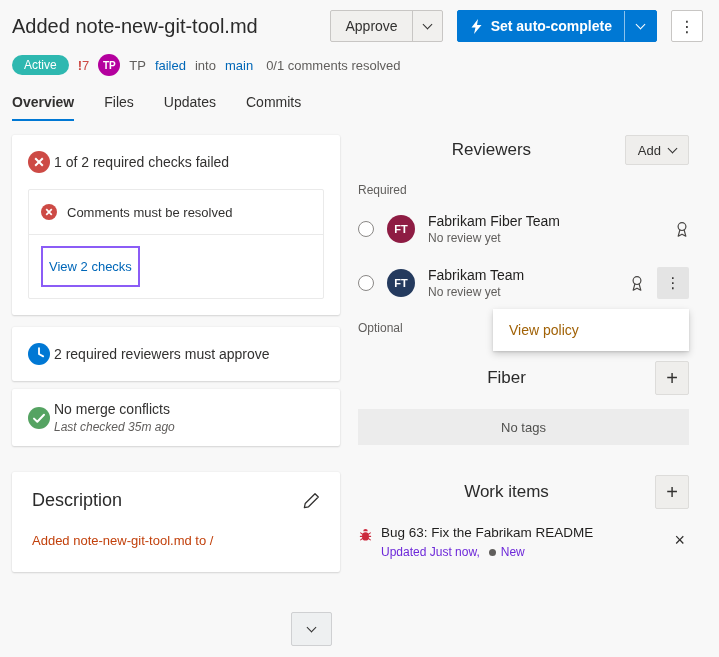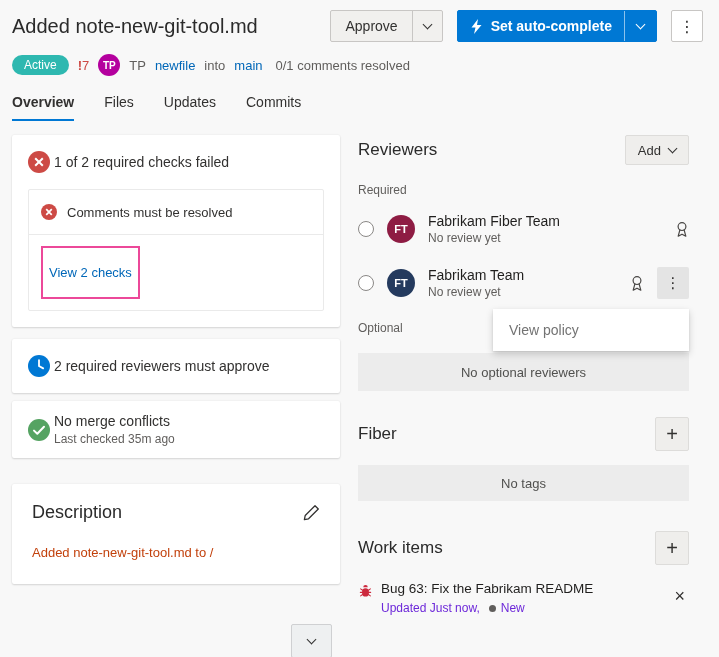--- a/index.html
+++ b/index.html
@@ -47,54 +47,54 @@
   .col-right { flex:1 1 auto; position:relative; }
 
   .card { background:#fff; border-radius:2px;
           box-shadow:0 1px 2px rgba(0,0,0,.13), 0 0 2px rgba(0,0,0,.08); }
   .crow { display:flex; align-items:center; gap:4px; font-size:14px; color:#323130; }
 
   .card-checks { padding:16px; }
   .inner-panel { margin-top:16px; border:1px solid #eaeaea; border-radius:2px; }
   .inner-row { display:flex; align-items:center; gap:10px; padding:14px 12px; font-size:13px; border-bottom:1px solid #eaeaea; }
   .inner-link-row { padding:11px 12px; }
-  .red-annot { display:inline-block; border:2px solid #ec4899; padding:17px 6px; font-size:13px; }
+  .red-annot { display:inline-block; border:2px solid #8b5cf6; padding:11px 6px; font-size:13px; }
 
   .card-wait { margin-top:12px; padding:16px; }
   .card-merge { margin-top:8px; padding:12px 16px; }
   .sub { font-size:12px; color:#605e5c; margin-top:3px; }
 
   .card-desc { margin-top:26px; padding:18px 20px 24px 20px; }
   .desc-head { display:flex; align-items:center; }
   .desc-title { font-size:18px; color:#2b2b2b; flex:1; }
   .desc-body { margin-top:22px; font-size:13px; color:#c2410c; }
 
   .show-everything { margin:40px 8px 0 auto; height:34px; display:inline-flex; align-items:center; gap:10px;
         background:#eef0f1; border:1px solid #cfd0d2; border-radius:2px; padding:0 16px; font-size:14px; color:#323130; cursor:pointer; }
 
   
-  .sec-head { display:flex; align-items:center; }
+  .sec-head { display:flex; align-items:center;text-align:center; }
   .sec-title { font-size:17px; color:#2b2b2b; flex:1; }
   .add-btn { height:30px; display:inline-flex; align-items:center; gap:8px; background:#efeeec; border:1px solid #dddcda;
              border-radius:2px; padding:0 12px; font-size:13px; cursor:pointer; }
   .plus-btn { width:34px; height:34px; background:#efeeec; border:1px solid #dddcda; border-radius:2px;
               font-size:20px; font-weight:300; display:flex; align-items:center; justify-content:center; cursor:pointer; }
   .grp-label { margin-top:18px; font-size:12px; color:#605e5c; }
   .rev-row { margin-top:10px; height:44px; display:flex; align-items:center; gap:13px; cursor:pointer; }
   .radio { width:16px; height:16px; border:1px solid #8a8886; border-radius:50%; background:#fff; flex:0 0 16px; cursor:pointer; }
   .avatar.md { width:28px; height:28px; font-size:11px; }
   .rev-info { flex:1 1 auto; min-width:0; }
   .rev-name { font-size:14px; color:#201f1e; }
   .rev-status { font-size:12px; color:#605e5c; margin-top:2px; }
   .policy-ic { flex:0 0 auto; display:flex; align-items:center; }
   .more-sq { width:32px; height:32px; background:#e4e4e4; border-radius:2px; display:flex; align-items:center;
              justify-content:center; font-size:15px; color:#323130; cursor:pointer; }
   .menu { position:absolute; top:174px; right:0; width:196px; background:#fff; z-index:9;
           box-shadow:0 3.2px 7.2px rgba(0,0,0,.18), 0 0.6px 1.8px rgba(0,0,0,.11); }
-  .menu-item { padding:13px 16px; font-size:14px; color:#737373; cursor:pointer; }
+  .menu-item { padding:13px 16px; font-size:14px; color:#a16207; cursor:pointer; }
   .empty-bar { margin-top:18px; height:38px; background:#ececec; display:flex; align-items:center;
                justify-content:center; font-size:13px; color:#50504e; }
   .tags-head { margin-top:26px; }
   .empty-bar.tags { margin-top:14px; height:36px; }
   .wi-head { margin-top:30px; }
   .wi-row { margin-top:16px; display:flex; align-items:flex-start; gap:8px; }
   .wi-main { flex:1 1 auto; }
   .wi-title { font-size:13.5px; color:#201f1e; cursor:pointer; }
   .wi-sub { margin-top:5px; font-size:12px; color:#6d28d9; display:flex; align-items:center; gap:5px; }
   .state-dot { width:7px; height:7px; border-radius:50%; background:#605e5c; display:inline-block; margin-left:4px; }
@@ -132,21 +132,21 @@
         <span>⋮</span>
       </div>
     </div>
   </div>
 
   <div class="meta">
     <span class="badge-active" id="active-badge" style="background: rgb(46, 184, 176);">Active</span>
     <span class="conflict"><span>!</span><span class="num">7</span></span>
     <span class="avatar sm" id="author-avatar" style="background: rgb(180, 0, 158);">TP</span>
     <span>TP</span>
-    <span class="link">newfile</span>
+    <span class="link">failed</span>
     <span>into</span>
     <span class="link">main</span>
     <span style="margin-left:4px;">0/1 comments resolved</span>
   </div>
 
   <div class="tabs">
     <div class="tab active">Overview</div>
     <div class="tab">Files</div>
     <div class="tab">Updates</div>
     <div class="tab">Commits</div>
@@ -199,21 +199,21 @@
       <div class="card card-merge">
         <div class="crow">
           <span>
             <svg width="22" height="22" viewBox="0 0 22 22">
                 <circle cx="11" cy="11" r="11" fill="#55a362"></circle>
                 <path d="M6 11.6l3.3 3.2L16 7.8" stroke="#fff" stroke-width="2" fill="none" stroke-linecap="round" stroke-linejoin="round"></path>
               </svg>
           </span>
           <span>
             <span style="display:block;">No merge conflicts</span>
-            <span class="sub" style="display:block;">Last checked 35m ago</span>
+            <span class="sub" style="display:block;font-style:italic;">Last checked 35m ago</span>
           </span>
         </div>
       </div>
 
       <div class="card card-desc">
         <div class="desc-head">
           <span class="desc-title">Description</span>
           <span style="cursor:pointer;">
             <svg width="17" height="17" viewBox="0 0 16 16">
                 <path d="M11.3 1.6l3.1 3.1L5.2 13.9l-3.9 0.8 0.8-3.9 9.2-9.2z" fill="none" stroke="#323130" stroke-width="1.2" stroke-linejoin="round"></path>
@@ -272,21 +272,20 @@
         <span class="more-sq">
           <span>⋮</span>
         </span>
       </div>
 
       <div class="menu">
         <div class="menu-item">View policy</div>
       </div>
 
       <div class="grp-label" style="margin-top:16px;">Optional</div>
-      <div class="empty-bar">No optional reviewers</div>
 
       <div class="sec-head tags-head">
         <span class="sec-title">Fiber</span>
         <span class="plus-btn">
           <span>+</span>
         </span>
       </div>
       <div class="empty-bar tags">No tags</div>
 
       <div class="sec-head wi-head">

